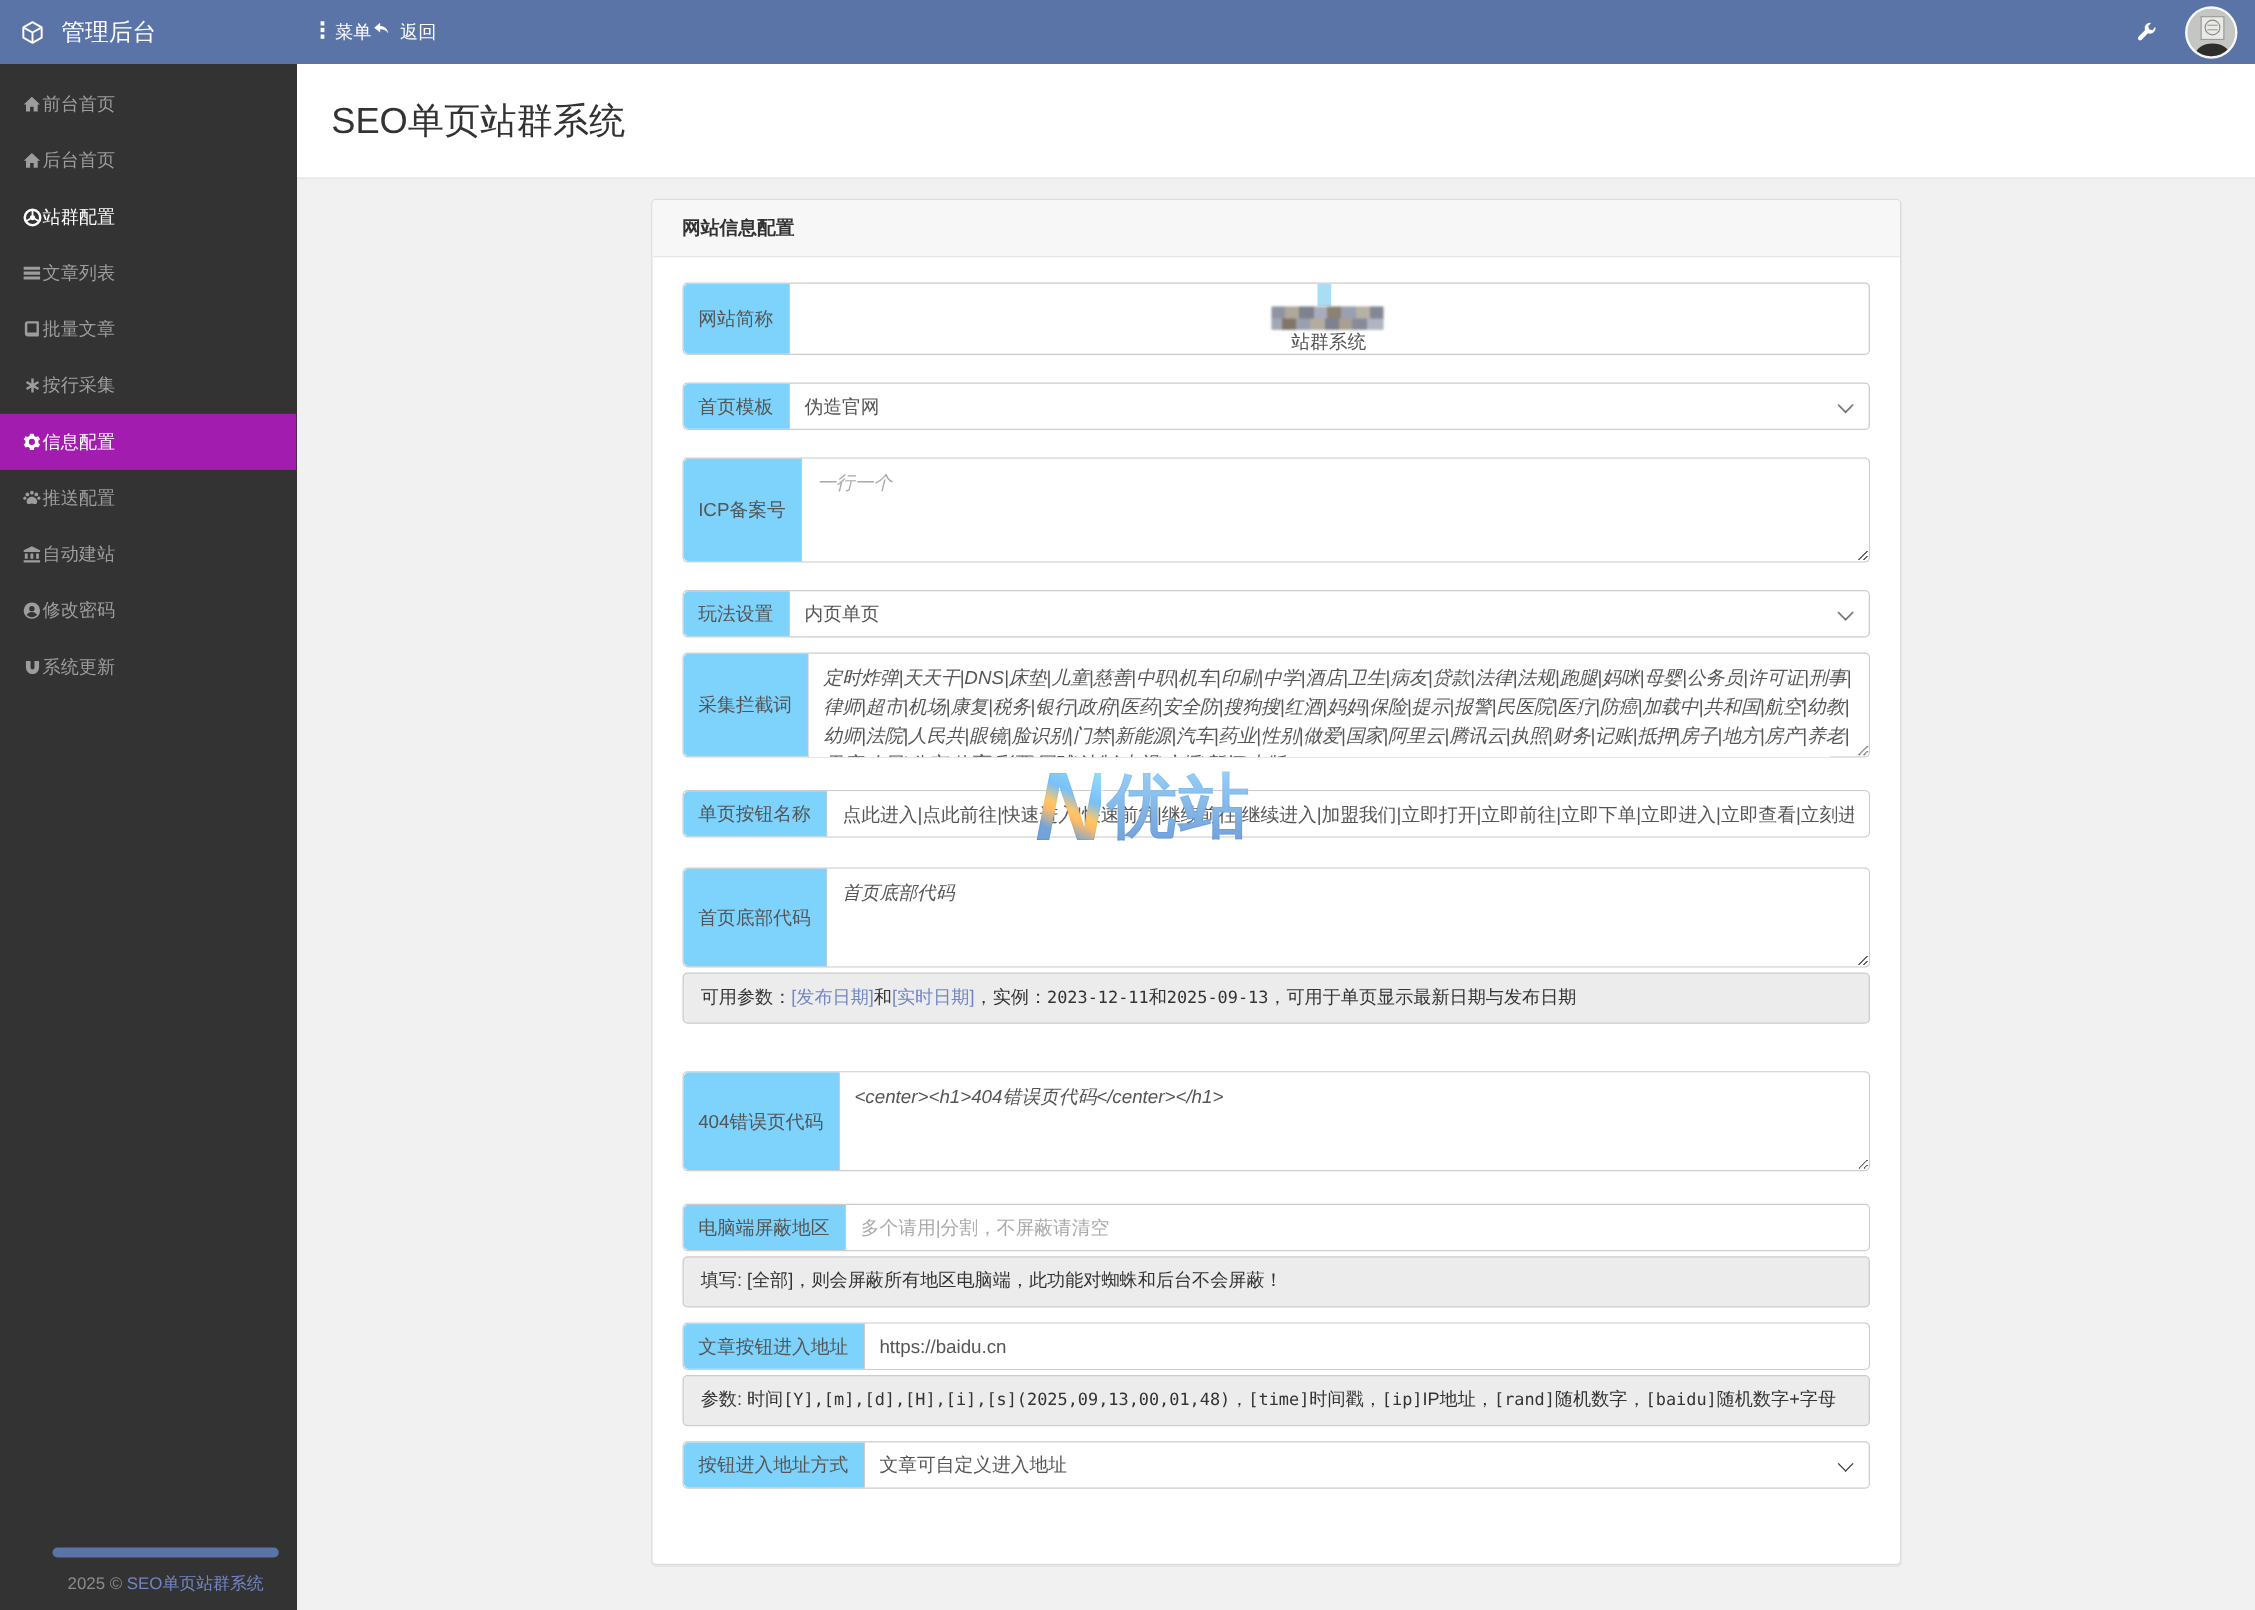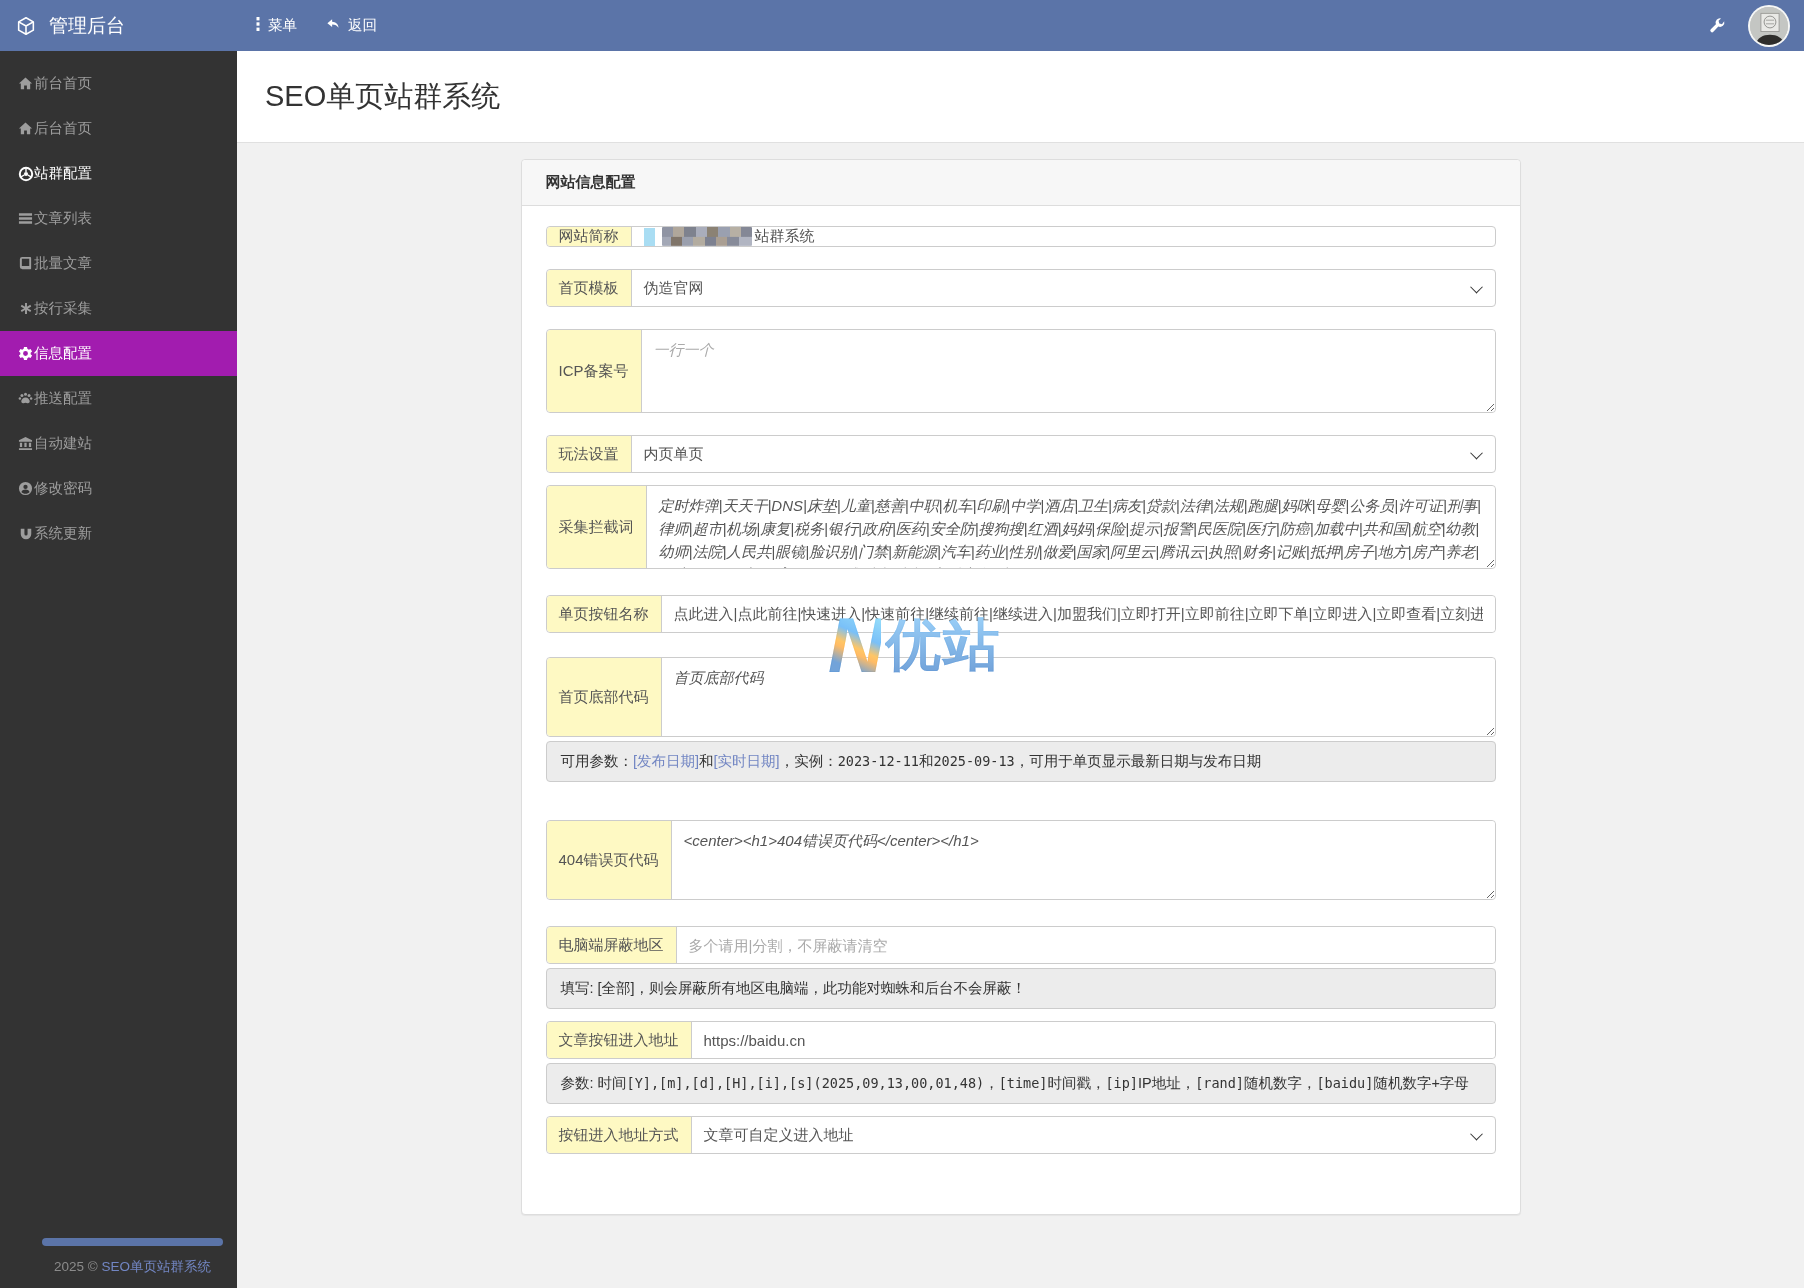--- a/index.html
+++ b/index.html
@@ -8,21 +8,21 @@
     font-family: "Liberation Sans","DejaVu Sans",sans-serif;
     background:#f1f1f1; color:#333;
   }
   
   .navbar{
     position:fixed; top:0; left:0; width:1804px; height:51px;
     background:#5b74a8; color:#fff; display:flex; align-items:center; z-index:20;
   }
   .brand{ display:flex; align-items:center; gap:12px; padding-left:15px; width:237px; font-size:19px; }
   .brand svg{ display:block; }
-  .nav-links{ display:flex; align-items:flex-start; gap:28px; padding-left:18px; font-size:14.5px; }
+  .nav-links{ display:flex; align-items:flex-start; padding-left:18px; font-size:14.5px; }
   .nav-link{ display:flex; align-items:center; gap:7px; cursor:pointer; }
   .nav-right{ margin-left:auto; display:flex; align-items:center; gap:22px; padding-right:14px; }
   .wrench{ cursor:pointer; display:flex; }
   .avatar{
     width:42px; height:42px; border-radius:50%; overflow:hidden;
     border:2px solid rgba(255,255,255,.85); background:#c4c6c3; cursor:pointer; flex:0 0 auto;
   }
   
   .sidebar{
     position:fixed; top:51px; left:0; bottom:0; width:237px;
@@ -51,21 +51,21 @@
     padding:13px 24px; background:#f7f7f7; border-bottom:1px solid #ddd;
     border-radius:4px 4px 0 0; font-weight:bold; font-size:15px; color:#333;
   }
   .panel-body{ padding:20px 24px 60px; }
   
   .igroup{
     display:flex; align-items:stretch; border:1px solid #ccc; border-radius:4px; background:#fff;
   }
   .addon{
     display:flex; align-items:center; padding:0 12px; border-right:1px solid #ccc;
-    color:#555; font-size:15px; white-space:nowrap; background:#fef9c3; border-radius:4px 0 0 4px;
+    color:#555; font-size:15px; white-space:nowrap; background:#7dd3fc; border-radius:4px 0 0 4px;
   }
   .field{
     flex:1; min-width:0; border:0; outline:none; padding:8px 12px;
     font-size:15px; color:#555; font-family:inherit; border-radius:0 4px 4px 0;
   }
   input.field{ height:36px; white-space:nowrap; overflow:hidden; }
   textarea.field{ resize:both; line-height:23px;font-style:italic; }
   textarea.field::-webkit-scrollbar{ width:11px; }
   textarea.field::-webkit-scrollbar-track{ background:#f4f4f4; }
   textarea.field::-webkit-scrollbar-thumb{ background:#c6c6c6; border-radius:5px; border:2px solid #f4f4f4; }
@@ -73,21 +73,21 @@
   .selectbox{
     flex:1; display:flex; align-items:center; justify-content:space-between;
     padding:0 14px 0 12px; font-size:15px; color:#555; cursor:pointer; height:36px;
   }
   .chev{
     width:9px; height:9px; border-right:1.8px solid #333; border-bottom:1.8px solid #333;
     transform:rotate(45deg) translate(-1px,-1px); flex:0 0 auto;
   }
   .h84 textarea{ height:82px; }
   .h80 textarea{ height:78px; }
-  .fakefield{ display:flex; align-items:center; padding:0 12px; font-size:15px; color:#555; }
+  .fakefield{ display:flex; align-items:center; padding:0 12px; font-size:15px; color:#555;flex-direction:column; }
   .caret-block{ display:inline-block; width:11px; height:18px; background:#a9ddf3; margin-right:7px; }
   .mosaic{
     display:inline-block; width:90px; height:19px; margin-right:3px; border-radius:1px;
     background-image:
       linear-gradient(90deg,#8f94a3 0 11px,#b0a79b 11px 22px,#7e828e 22px 34px,#a9adbb 34px 45px,#8b8274 45px 56px,#9aa0b0 56px 68px,#b7b0a4 68px 79px,#848896 79px 90px),
       linear-gradient(90deg,#a3a8b6 0 9px,#80756a 9px 20px,#9ba0ae 20px 31px,#b3aca0 31px 43px,#7d8190 43px 54px,#aa9f93 54px 65px,#878b99 65px 77px,#b1b5c2 77px 90px);
     background-size:100% 52%,100% 52%; background-position:0 0,0 100%; background-repeat:no-repeat;
     filter:blur(.7px);
   }
   .help{

